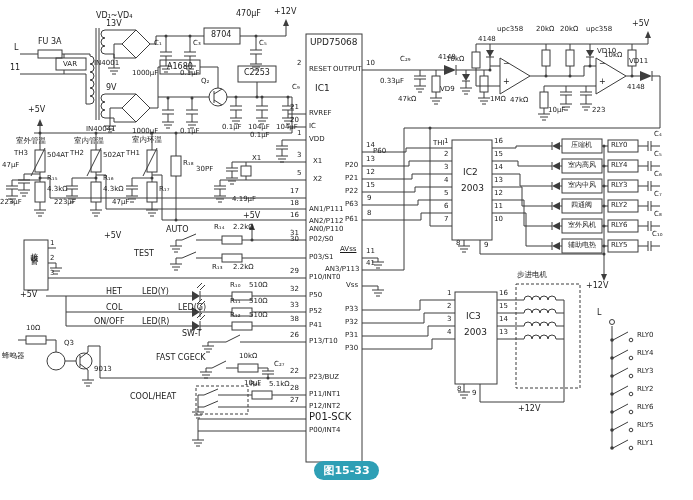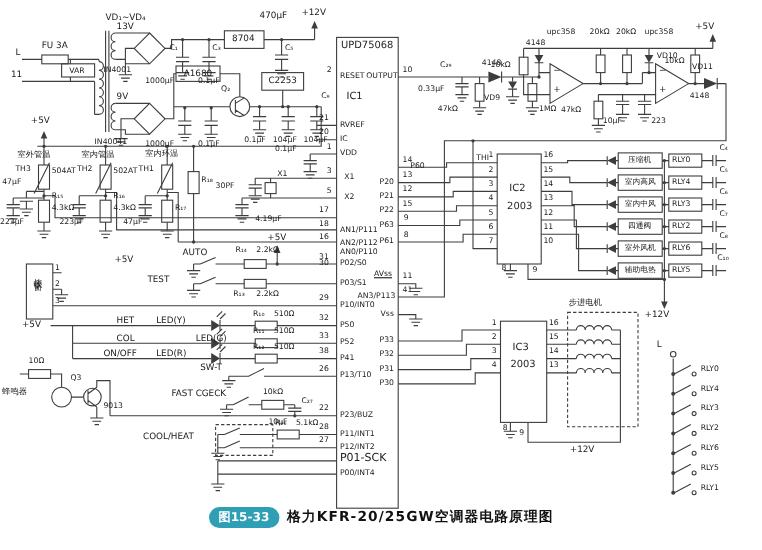--- a/index.html
+++ b/index.html
@@ -457,16 +457,15 @@
       <span class="lbl" style="left: 637px; top: 350px; font-size: 7px;">RLY4</span>
       <span class="lbl" style="left: 637px; top: 368px; font-size: 7px;">RLY3</span>
       <span class="lbl" style="left: 637px; top: 386px; font-size: 7px;">RLY2</span>
       <span class="lbl" style="left: 637px; top: 404px; font-size: 7px;">RLY6</span>
       <span class="lbl" style="left: 637px; top: 422px; font-size: 7px;">RLY5</span>
       <span class="lbl" style="left: 637px; top: 440px; font-size: 7px;">RLY1</span>
     </div>
 
   <div class="caption">
     <span class="badge">图15-33</span>
-    <span class="cap-text">格力KFR-20/25GW空调器电路原理图</span>
   </div>
 
 </div>
 
 </body></html>

